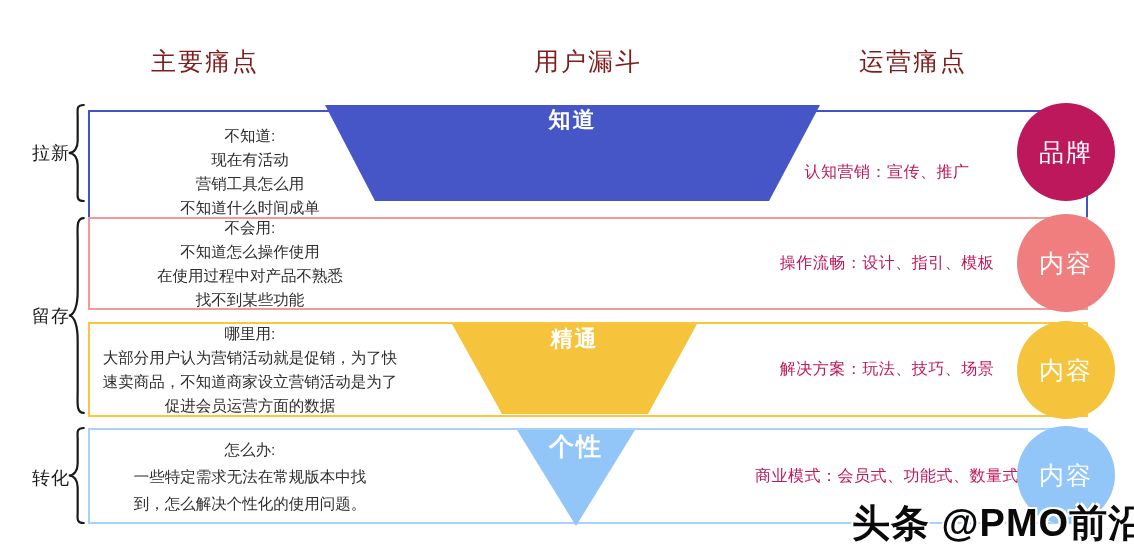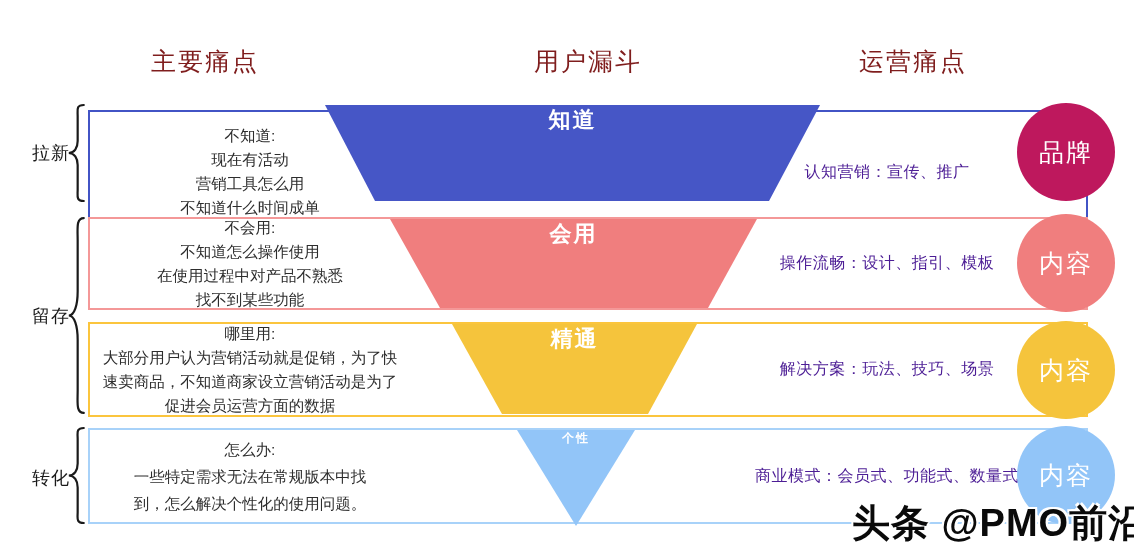--- a/index.html
+++ b/index.html
@@ -39,35 +39,35 @@
 
   .pain-text{
     position:absolute;left:4px;top:0;width:312px;height:100%;
     display:flex;align-items:center;justify-content:center;text-align:center;
     white-space:pre-line;font-size:15.5px;line-height:24px;color:#2d2d2d;
   }
   .row4 .pain-text{line-height:27px;}
   .ops-text{
     position:absolute;left:652px;top:0;width:290px;height:100%;
     display:flex;align-items:center;justify-content:center;text-align:center;
-    font-size:16px;color:#4c1d95;letter-spacing:0.5px;
+    font-size:16px;color:#be185d;letter-spacing:0.5px;
   }
 
   
   .funnel{
     position:absolute;display:flex;align-items:flex-start;justify-content:center;
     color:#fff;font-size:22px;font-weight:700;letter-spacing:2px;font-family:Liberation Mono, monospace;
   }
   .f1{left:325px;top:105px;width:495px;height:96px;
       clip-path:polygon(0 0,495px 0,444px 100%,50px 100%);}
   .f2{left:390px;top:219px;width:367px;height:89px;
       clip-path:polygon(0 0,367px 0,318px 100%,50px 100%);}
   .f3{left:452px;top:324px;width:245px;height:90px;
       clip-path:polygon(0 0,245px 0,196px 100%,50px 100%);}
-  .f4{left:517px;top:430px;width:118px;height:96px;font-size:12px;
+  .f4{left:517px;top:430px;width:118px;height:96px;font-size:25px;
       clip-path:polygon(0 0,100% 0,50% 100%);}
 
   
   .circle{
     position:absolute;left:1017px;width:98px;height:98px;border-radius:50%;
     display:flex;align-items:center;justify-content:center;
     color:#fff;font-size:25px;font-weight:500;letter-spacing:2px;
   }
   .c1{top:103px;} .c2{top:214px;} .c3{top:321px;} .c4{top:426px;}
 
@@ -128,23 +128,20 @@
   <div class="row row4" style="border-color: rgb(168, 210, 249);">
     <div class="pain-text">怎么办:
 一些特定需求无法在常规版本中找
 到，怎么解决个性化的使用问题。</div>
     <div class="ops-text">商业模式：会员式、功能式、数量式</div>
   </div>
 
   <div class="funnel f1" style="background: rgb(70, 86, 198);">
     <span>知道</span>
   </div>
-  <div class="funnel f2" style="background: rgb(240, 126, 126);">
-    <span>会用</span>
-  </div>
   <div class="funnel f3" style="background: rgb(245, 196, 60);">
     <span>精通</span>
   </div>
   <div class="funnel f4" style="background: rgb(146, 197, 248);">
     <span>个性</span>
   </div>
 
   <div class="circle c1" style="background: #be185d;">
     <span>品牌</span>
   </div>

